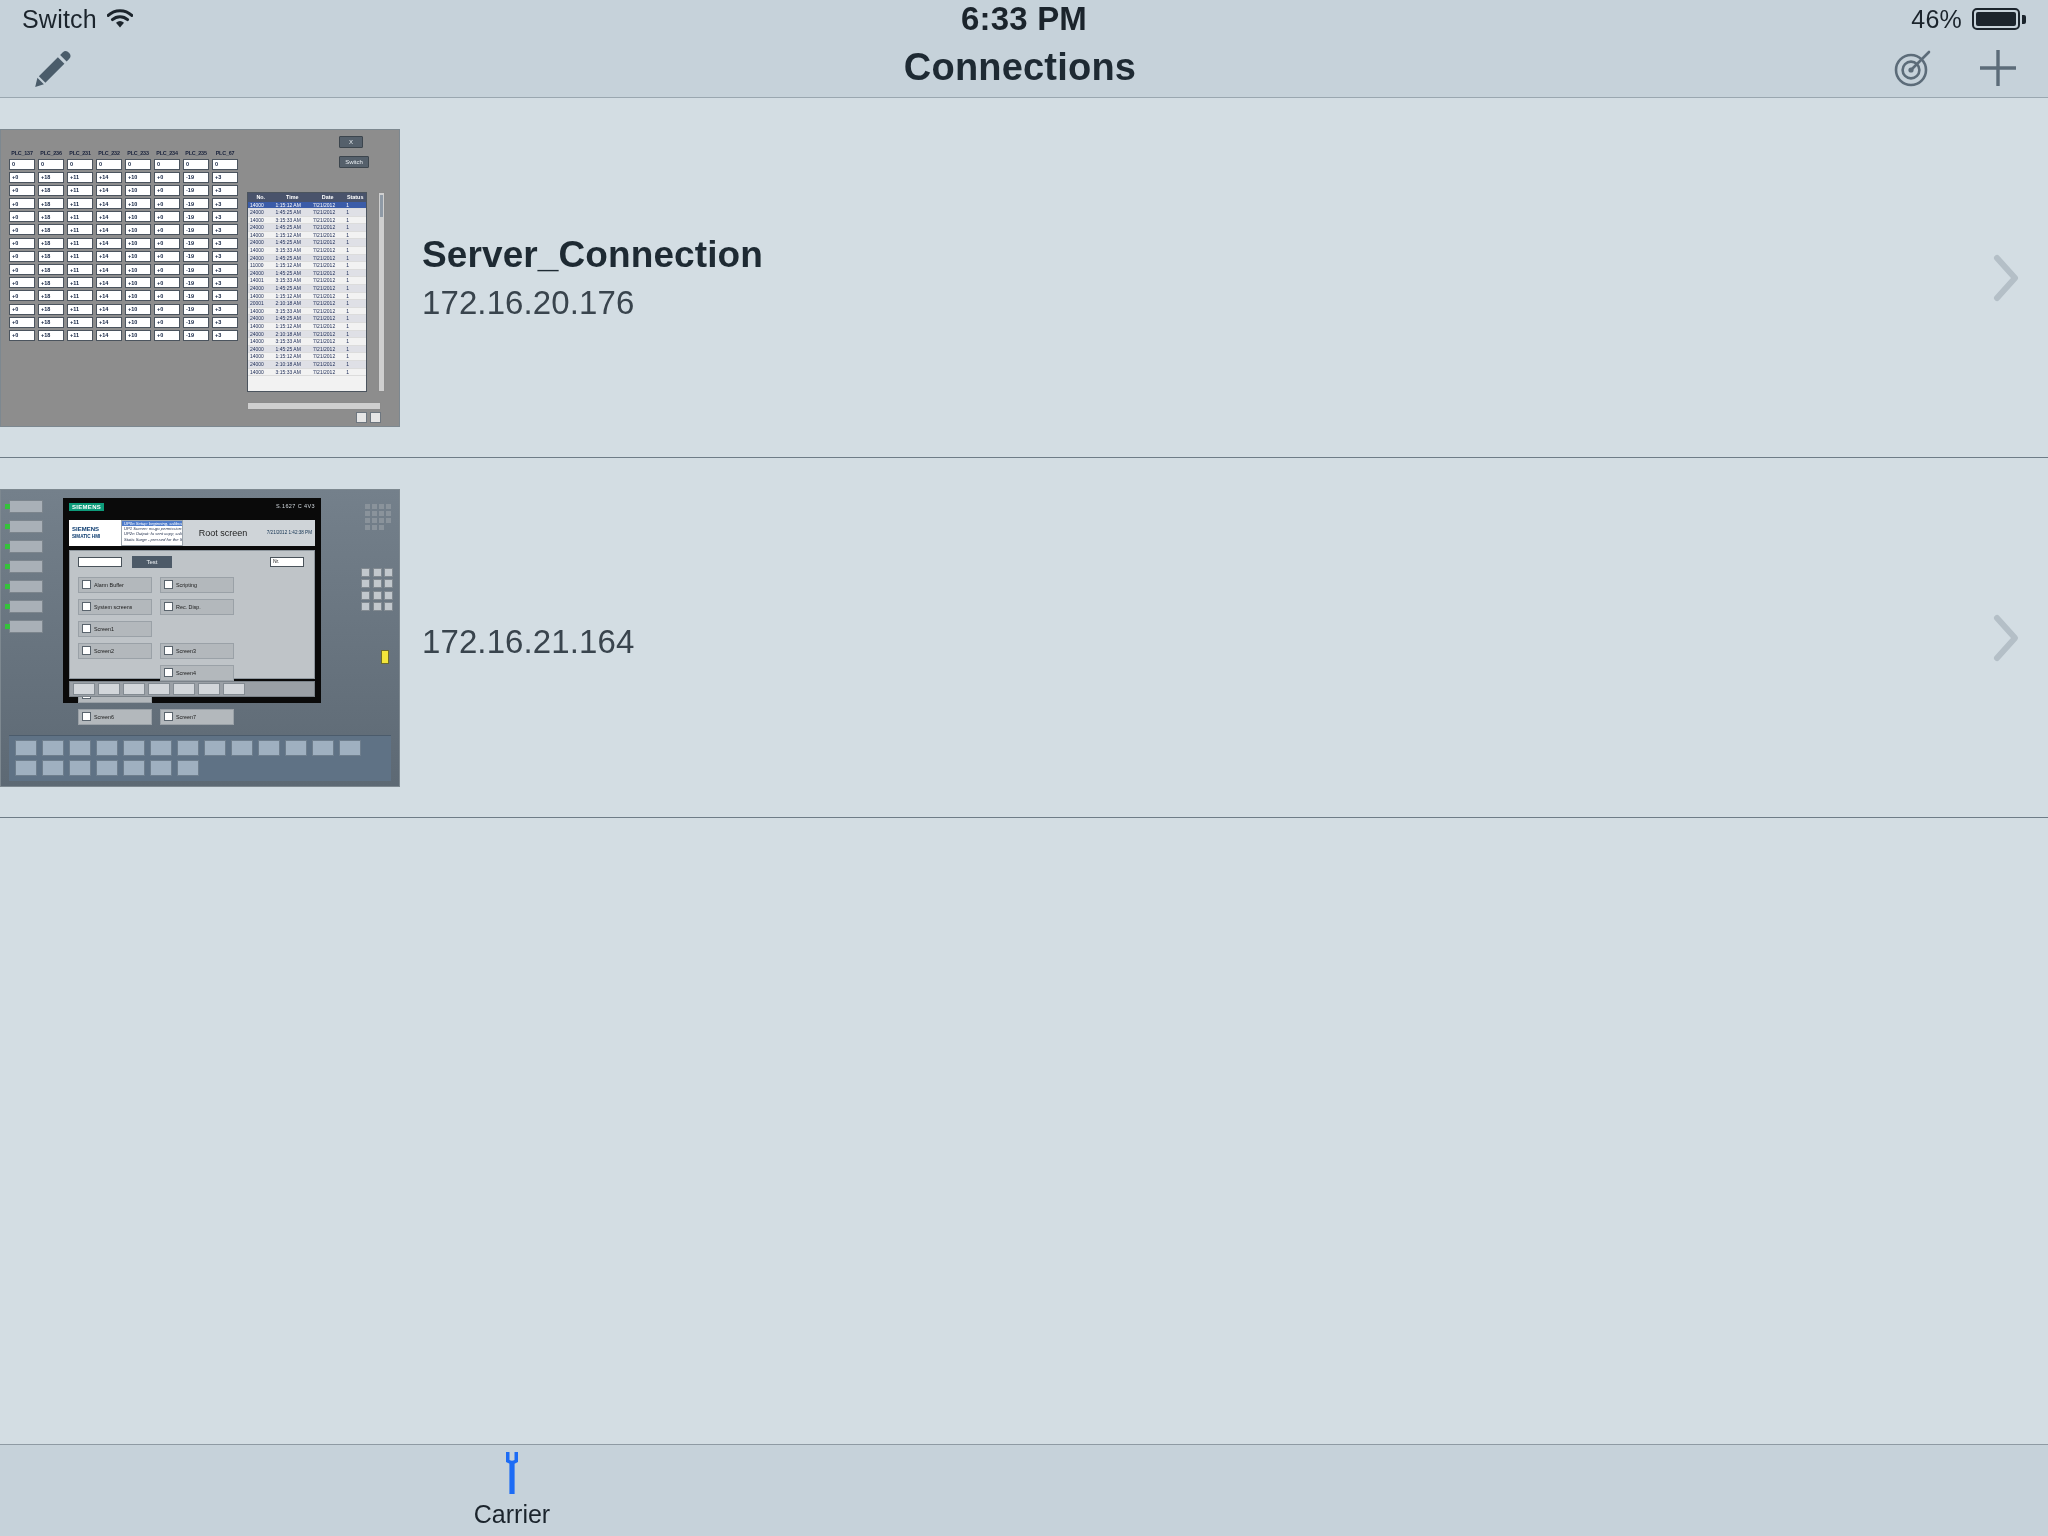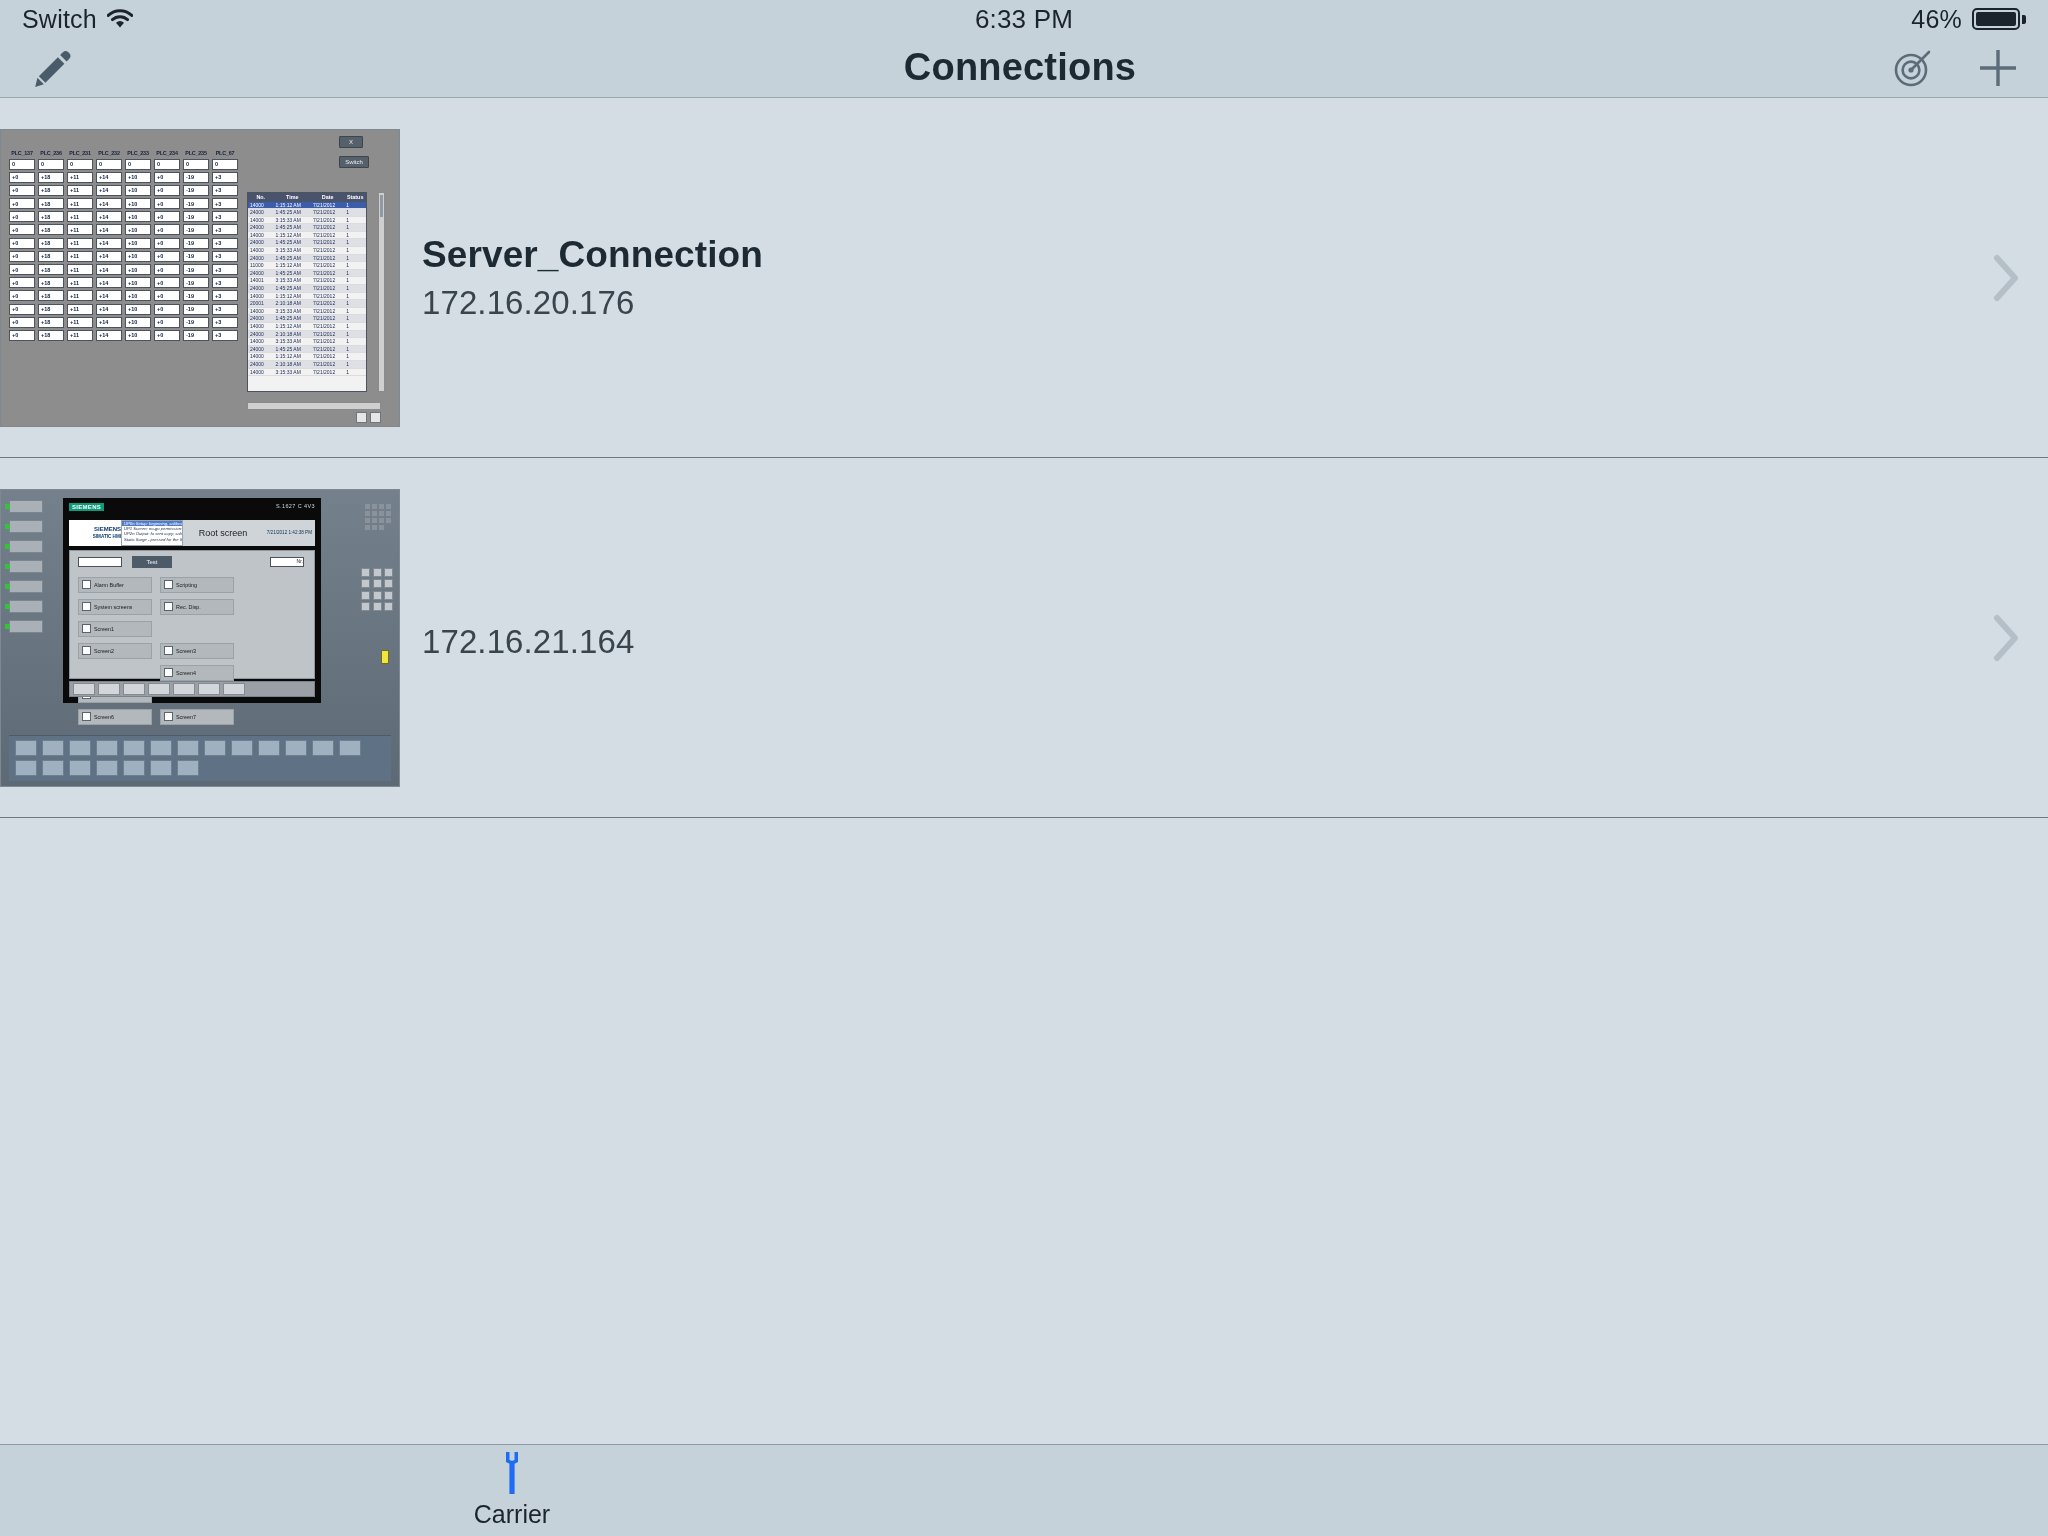--- a/index.html
+++ b/index.html
@@ -13,21 +13,21 @@
 
   
   .statusbar {
     position:absolute; top:0; left:0; width:2048px; height:38px;
     display:flex; align-items:center; justify-content:space-between;
     padding:0 22px; background:#c6d2da;
   }
   .sb-left, .sb-right { display:flex; align-items:center; gap:10px; }
   .sb-text { font-size:25px; color:#1b242c; letter-spacing:.2px; }
   .sb-center { position:absolute; left:0; right:0; text-align:center; pointer-events:none; }
-  .sb-center .sb-text { font-weight:400; font-size:26px; }
+  .sb-center .sb-text { font-weight:700; font-size:33px; }
   .wifi { width:26px; height:20px; display:block; }
   .battery { display:flex; align-items:center; }
   .batt-body {
     width:48px; height:22px; border:2.5px solid #1b242c; border-radius:5px;
     padding:2px; display:flex;
   }
   .batt-fill { flex:1; background:#1b242c; border-radius:2px; }
   .batt-cap { width:4px; height:9px; background:#1b242c; border-radius:0 2px 2px 0; margin-left:2px; }
 
   
@@ -108,21 +108,21 @@
   .plc-scroll { position:absolute; top:62px; right:14px; width:7px; height:200px;
                 background:#cfcfcf; border:1px solid #8b8b8b; }
   .plc-scroll i { position:absolute; top:2px; left:1px; right:1px; height:22px; background:#8f9aa6; display:block; }
   .plc-hscroll { position:absolute; bottom:16px; left:246px; width:134px; height:8px;
                  background:#cfcfcf; border:1px solid #8b8b8b; }
   .plc-footer { position:absolute; bottom:3px; left:246px; width:134px; height:11px;
                 display:flex; justify-content:flex-end; gap:3px; }
   .plc-footer i { width:11px; height:11px; background:#e6e6e6; border:1px solid #6d767f; display:block; }
 
   
-  .hmi { position:absolute; inset:0; background:#6f7b86;text-align:right; }
+  .hmi { position:absolute; inset:0; background:#6f7b86; }
   .hmi-bezel { position:absolute; inset:0; background:linear-gradient(#74808b,#5d6974); }
   .hmi-screen { position:absolute; top:8px; left:62px; width:258px; height:205px; background:#0a0a0a; }
   .hmi-siemens { position:absolute; top:5px; left:6px; background:#0d9b7a; color:#fff;
                  font-size:6px; font-weight:700; padding:1px 3px; letter-spacing:.3px; }
   .hmi-ver { position:absolute; top:5px; right:6px; color:#cfd6dc; font-size:5.5px; letter-spacing:.4px; }
   .hmi-band { position:absolute; top:22px; left:6px; right:6px; height:26px; background:#cfd4d8; display:flex; }
   .hmi-band-logo { width:52px; background:#fff; color:#0b3b6f; font-size:6px; font-weight:700;
                    display:flex; flex-direction:column; justify-content:center; padding-left:3px; line-height:8px; }
   .hmi-band-list { flex:1; background:#fff; border:1px solid #9aa3ab; overflow:hidden; }
   .hmi-band-list i { display:block; height:5.4px; font-size:4.2px; color:#24324f;

